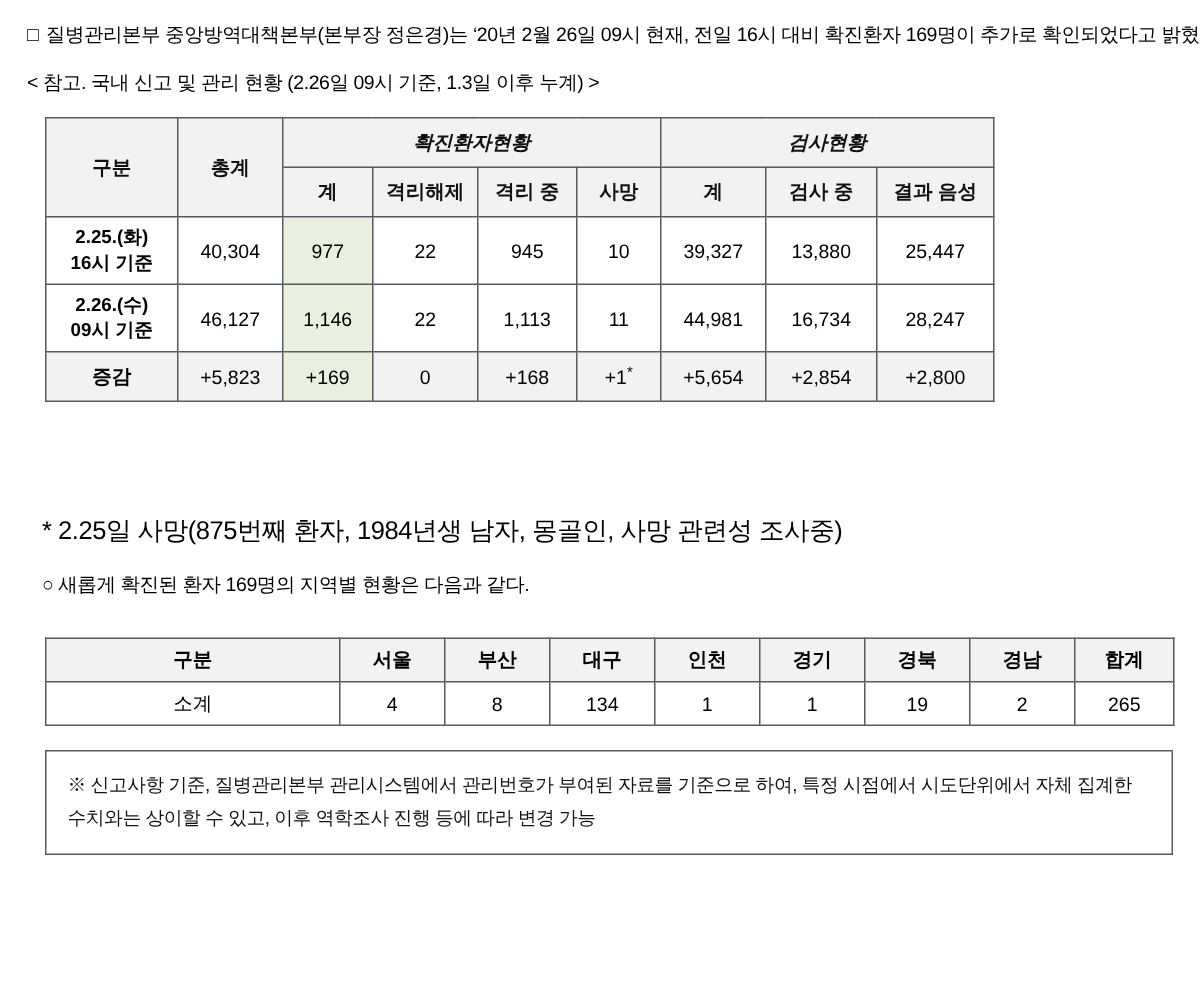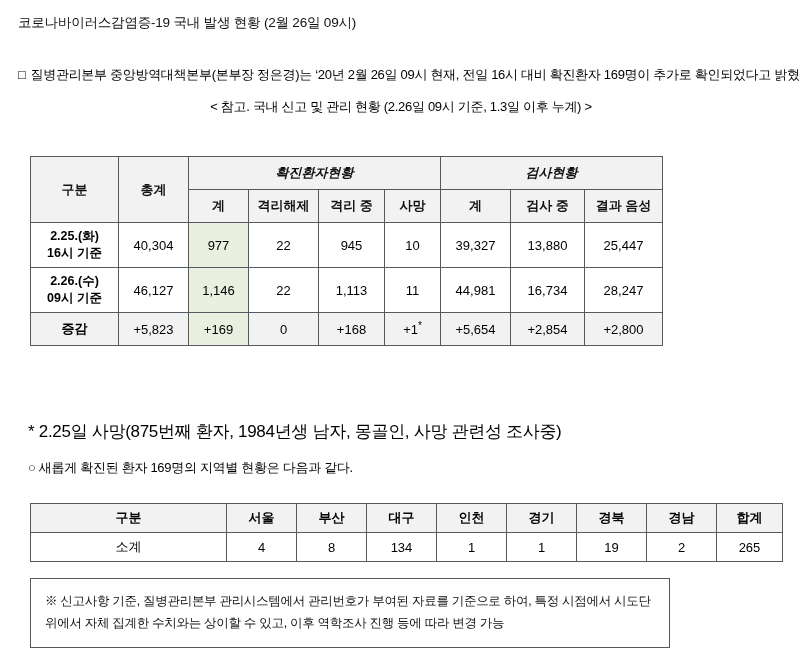--- a/index.html
+++ b/index.html
@@ -29,23 +29,22 @@
     font-size: 13px;
     margin: 0 0 14px 2px;
     letter-spacing: -0.3px;
     white-space: nowrap;
   }
   .lead-line .box-mark {
     margin-right: 5px;
   }
   .sub-line {
     font-size: 13px;
-    margin: 0 0 40px 2px;
-    letter-spacing: -0.3px;
-    text-align: center;
+    margin: 0 0 14px 2px;
+    letter-spacing: -0.3px;
   }
 
   
   .main-table-wrap {
     margin: 0 0 0 14px;
   }
   table.main {
     border-collapse: collapse;
     table-layout: fixed;
     font-size: 13px;
@@ -129,36 +128,35 @@
     background: #f2f2f2;
     font-weight: bold;
   }
   table.region tbody td {
     background: #ffffff;
   }
 
   
   .note-box {
     margin: 16px 0 0 14px;
-    width: 640px;
+    width: 752px;
     box-sizing: border-box;
     border: 1px solid #555a60;
     padding: 12px 14px 12px 14px;
     font-size: 12.5px;
     line-height: 1.75;
     letter-spacing: -0.3px;
     color: #111;
   }
 </style>
 </head>
 <body>
 
 <div class="page">
 
-  <div class="doc-title">코로나바이러스감염증-19 국내 발생 현황 (2월 26일 09시)</div>
 
   <div class="lead-line">
     <span class="box-mark">□</span><span>질병관리본부 중앙방역대책본부(본부장 정은경)는 ‘20년 2월 26일 09시 현재, 전일 16시 대비 확진환자 169명이 추가로 확인되었다고 밝혔다.</span>
   </div>
 
   <div class="sub-line">&lt; 참고. 국내 신고 및 관리 현황 (2.26일 09시 기준, 1.3일 이후 누계) &gt;</div>
 
   <div class="main-table-wrap">
     <table class="main">
       <colgroup>

